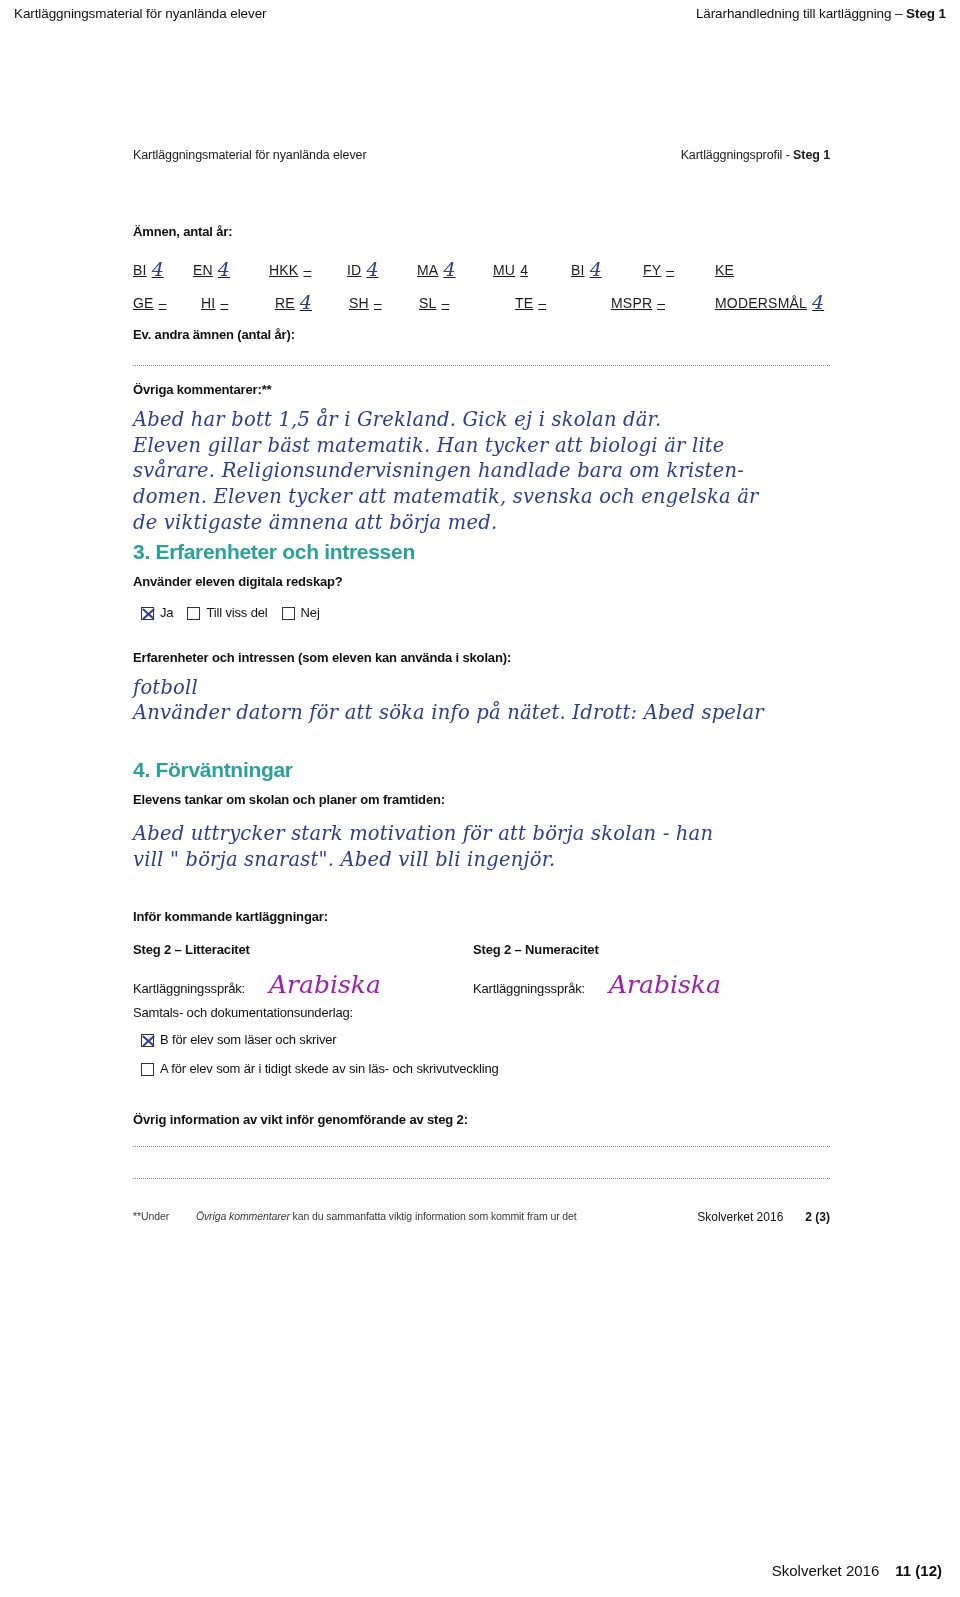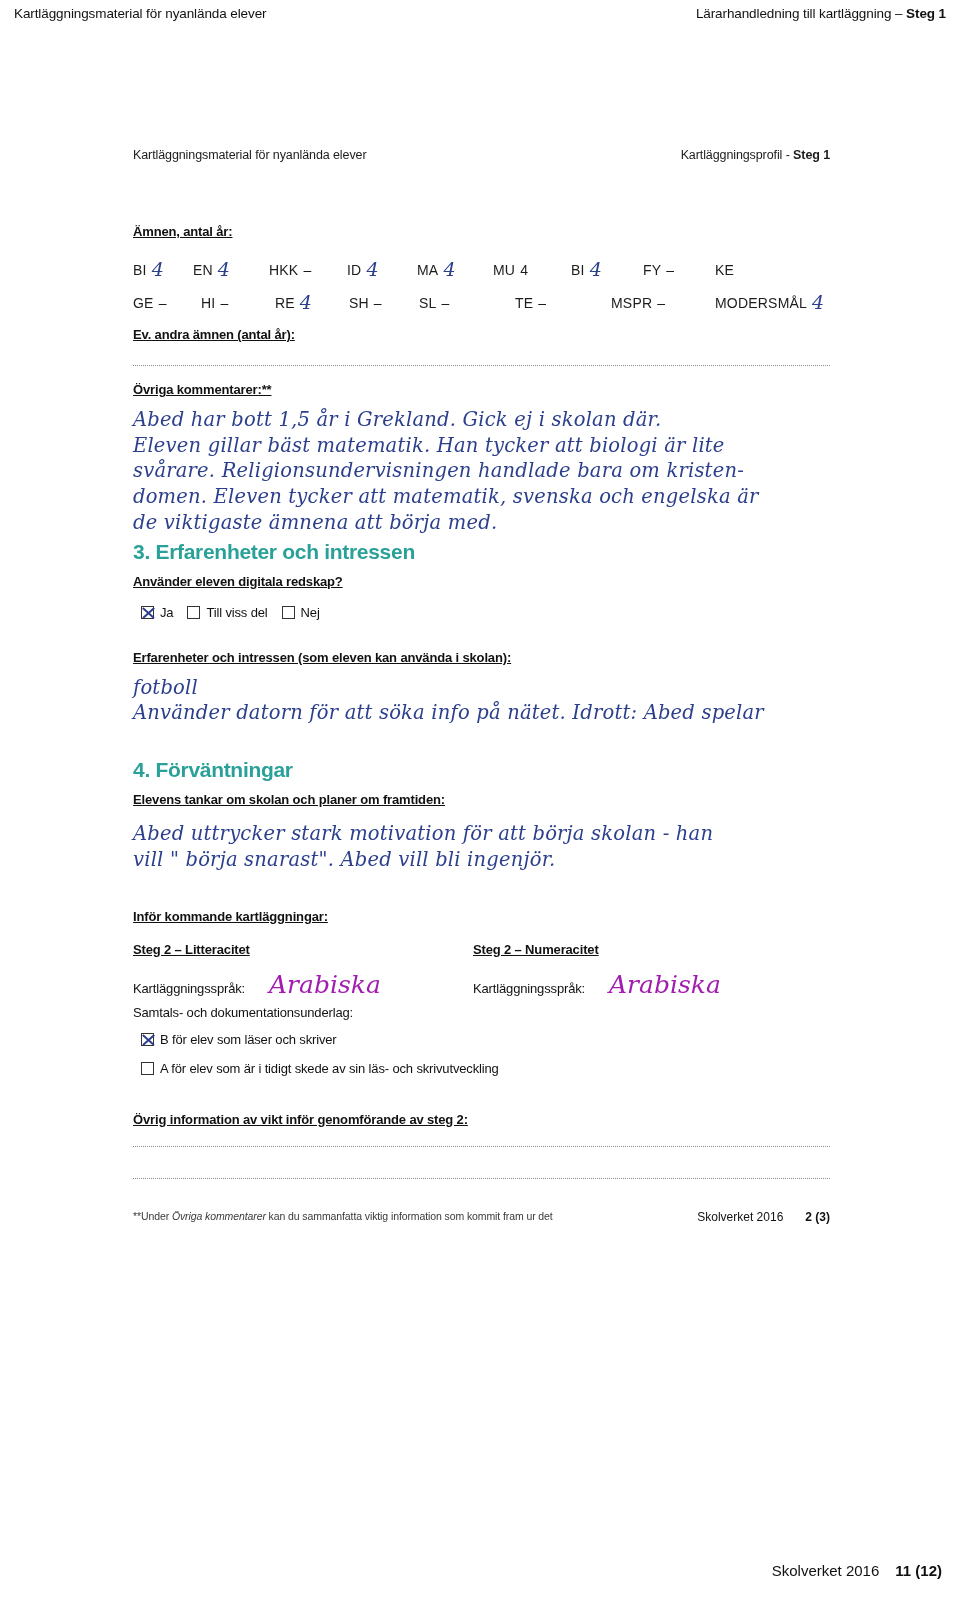--- a/index.html
+++ b/index.html
@@ -54,21 +54,20 @@
     letter-spacing: -0.1px;
     margin-bottom: 62px;
   }
   .doc-head .profile b { font-weight: bold; }
 
   .lbl {
     font-size: 13px;
     font-weight: bold;
     color: #111;
     letter-spacing: -0.15px;
-    text-decoration: underline;
   }
   .lbl-reg {
     font-size: 13px;
     font-weight: normal;
     color: #111;
     letter-spacing: -0.15px;
   }
 
   
   .subjects { margin-top: 20px; }
@@ -76,20 +75,21 @@
     display: flex;
     align-items: baseline;
     margin-bottom: 14px;
     font-size: 14px;
     color: #1c1c1c;
   }
   .subj {
     display: inline-flex;
     align-items: baseline;
     white-space: nowrap;
+    text-decoration: underline;
   }
   .subj .code { font-size: 14px; letter-spacing: 0.2px; }
   .subj .val {
     margin-left: 5px;
     font-family: "DejaVu Serif", serif;
     font-style: italic;
     font-size: 19px;
     color: #2b3f8c;
     line-height: 1;
     position: relative;
@@ -128,21 +128,21 @@
     color: #2aa198;
     font-size: 21px;
     font-weight: bold;
     letter-spacing: -0.3px;
     margin: 4px 0 10px 0;
   }
 
   
   .cbrow {
     display: flex;
-    align-items: center;
+    align-items: flex-end;
     gap: 6px;
     font-size: 13px;
     color: #111;
   }
   .box {
     display: inline-block;
     width: 13px;
     height: 13px;
     border: 1.3px solid #333;
     box-sizing: border-box;
@@ -180,21 +180,21 @@
     color: #a21caf;
     font-size: 25px;
   }
 
   .footnote {
     font-size: 10.5px;
     color: #3a3a3a;
     line-height: 1.45;
     letter-spacing: -0.1px;
   }
-  .footnote i { font-style: italic; }
+  .footnote i { font-style: italic; margin-left: 24px; }
 
   .foot-row {
     display: flex;
     justify-content: space-between;
     align-items: flex-end;
     margin-top: 30px;
   }
   .foot-right {
     font-size: 12px;
     color: #111;

